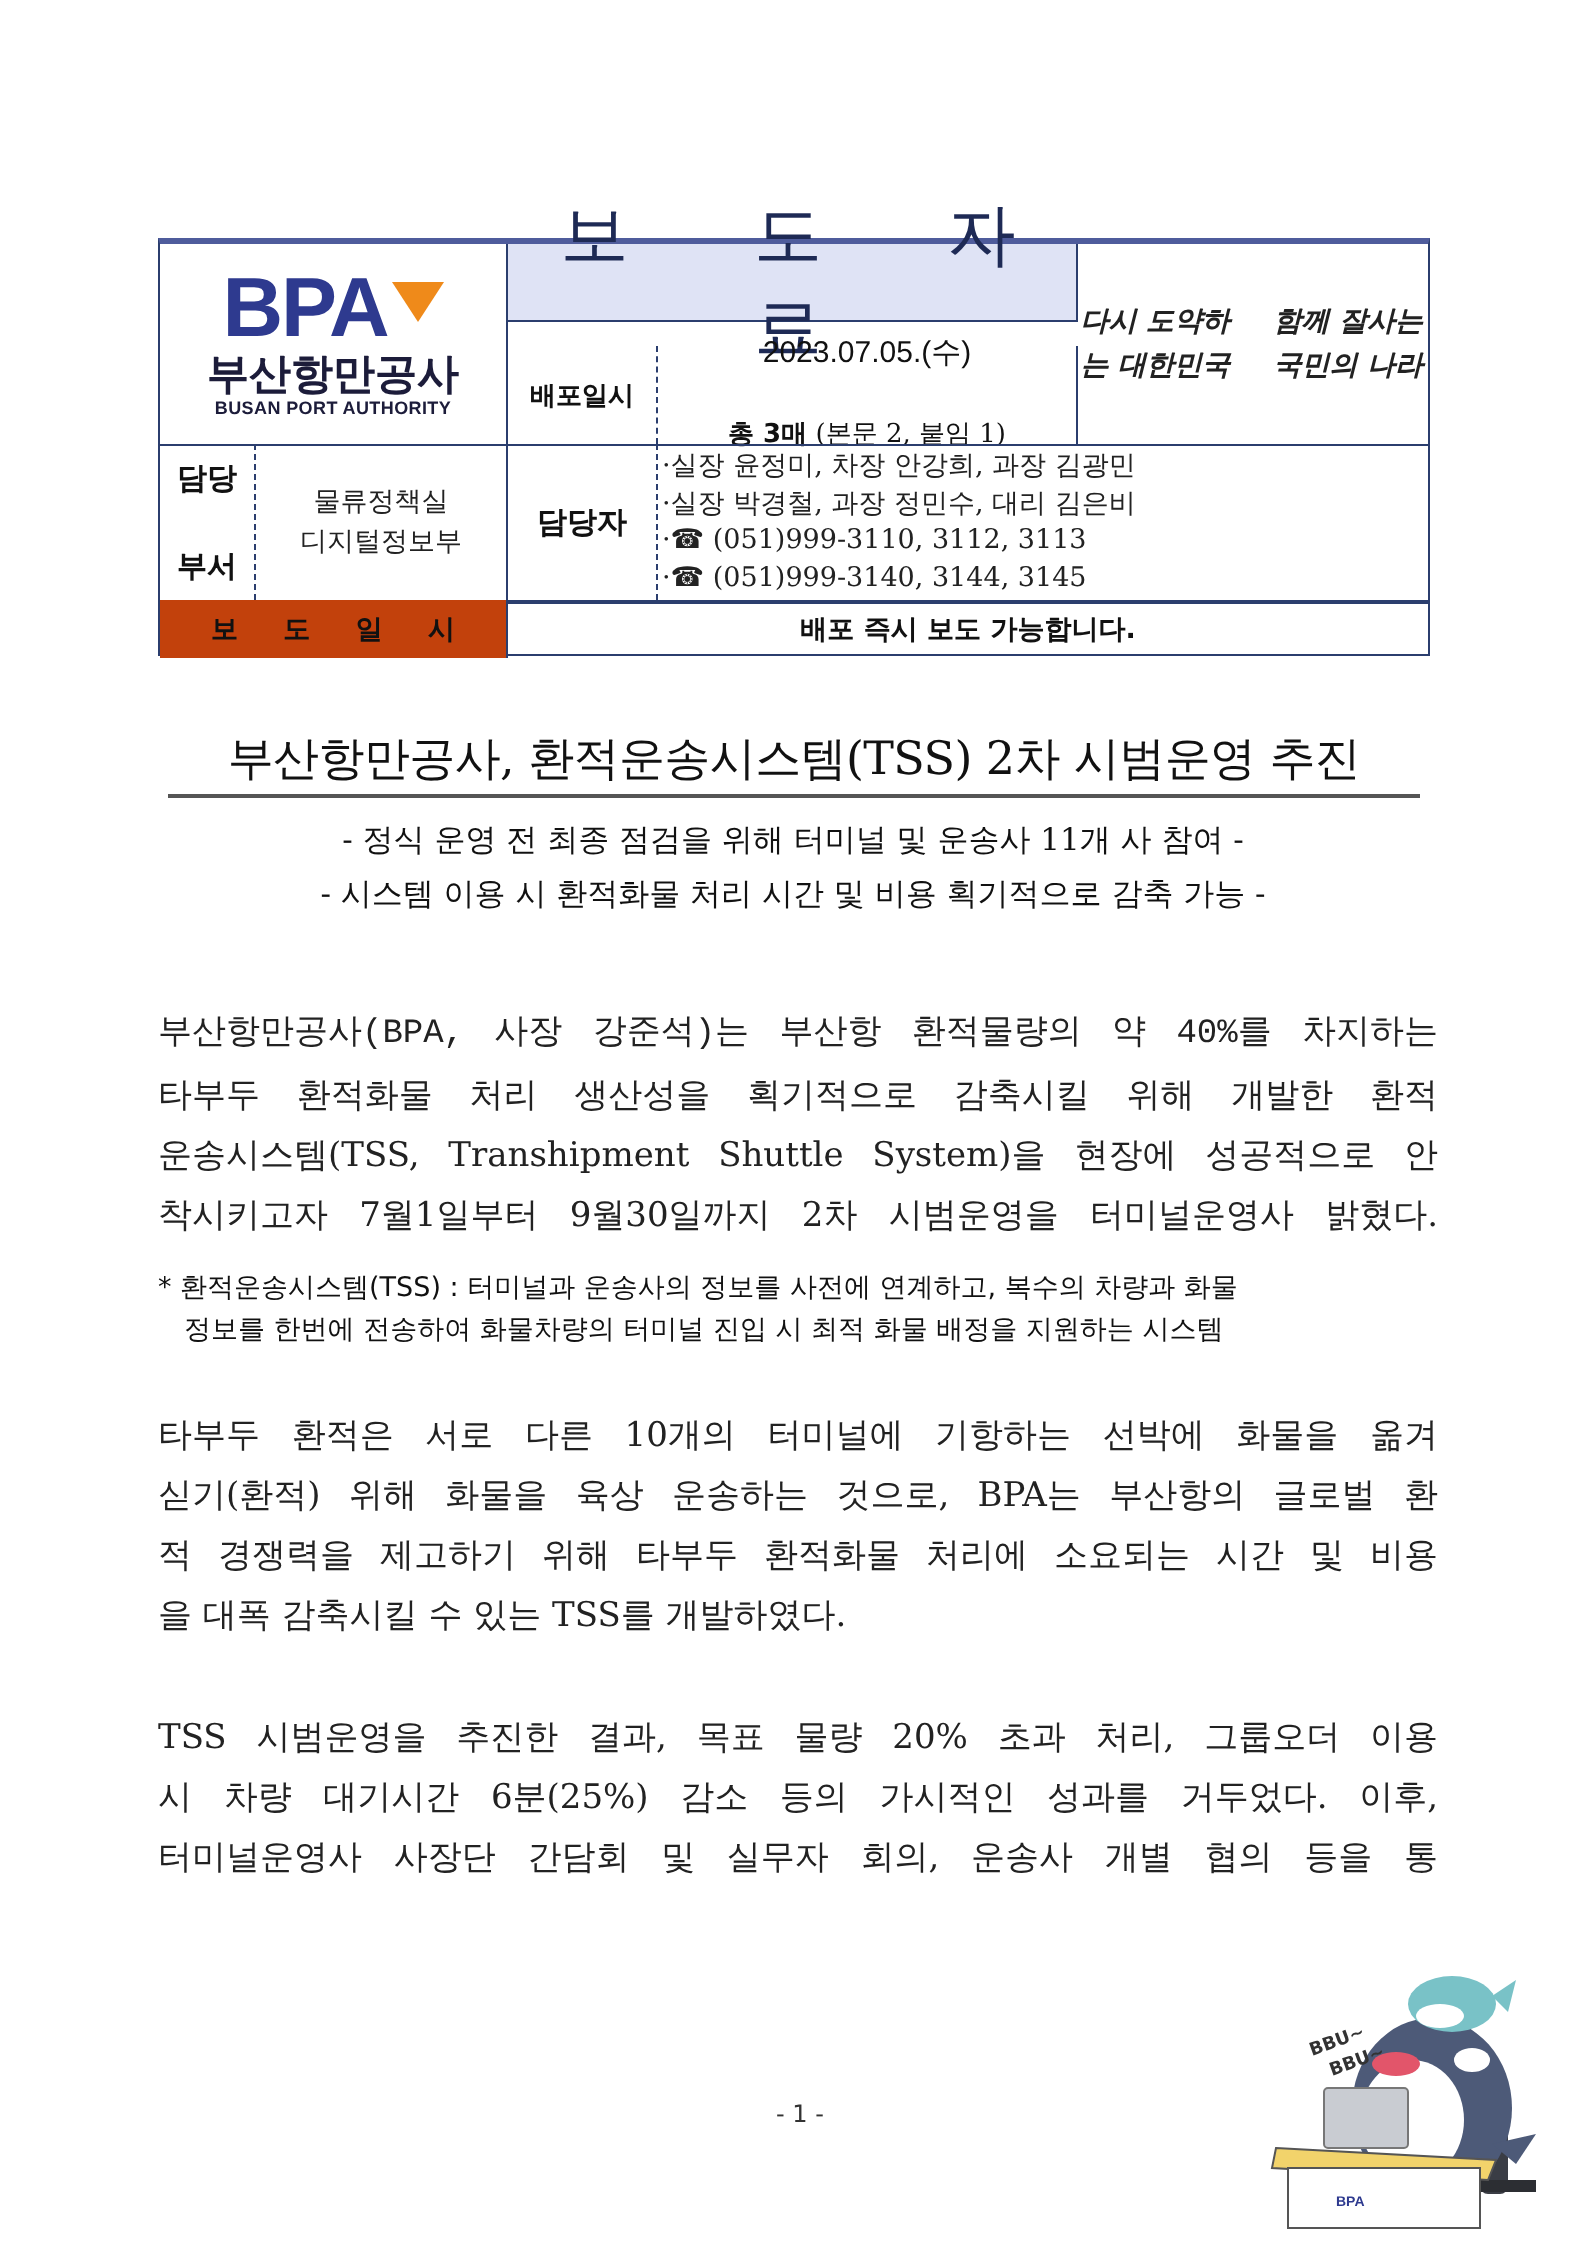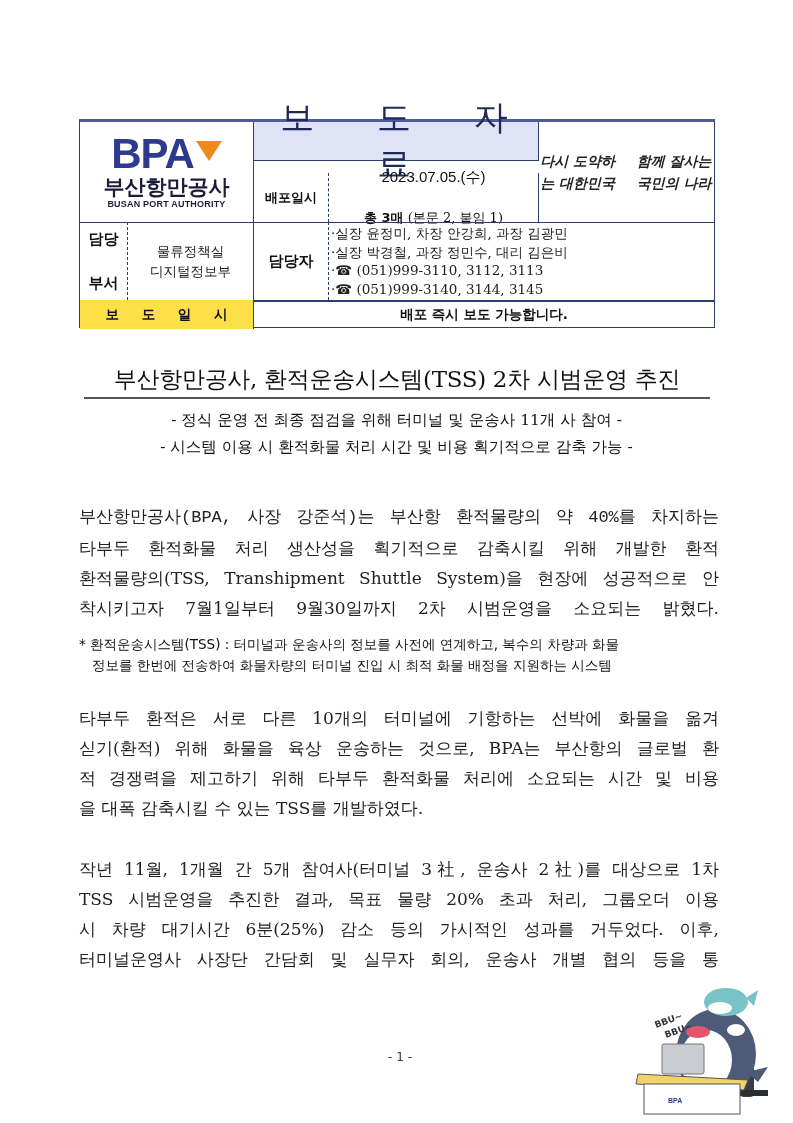--- a/index.html
+++ b/index.html
@@ -20,21 +20,21 @@
   .date-label { left:174px; top:51px; width:75px; height:49px; border-right:1px dashed #2b3e6e; font-family:"DejaVu Sans",sans-serif; font-weight:bold; font-size:13px; }
   .date-val { left:249px; top:51px; width:210px; height:49px; border-right:1px solid #2b3e6e; flex-direction:column; font-size:13px; line-height:20px;gap:21px; }
   .date-val .d { font-family:"Liberation Sans",sans-serif; font-size:15px; }
   .date-val b { font-family:"DejaVu Sans",sans-serif; }
   .row2top { position:absolute; left:0; top:100px; width:634px; border-top:1px solid #2b3e6e; }
   .dept-label { left:0; top:100px; width:48px; height:78px; border-right:1px dashed #2b3e6e; font-family:"DejaVu Sans",sans-serif; font-weight:bold; font-size:15px; line-height:20px;gap:24px; }
   .dept-val { left:48px; top:100px; width:126px; height:78px; border-right:1px solid #2b3e6e; font-size:13.5px; line-height:20px; color:#222; flex-direction:column; }
   .cont-label { left:174px; top:100px; width:75px; height:78px; border-right:1px dashed #2b3e6e; font-family:"DejaVu Sans",sans-serif; font-weight:bold; font-size:15px; }
   .cont-val { left:249px; top:100px; width:385px; height:78px; flex-direction:column; align-items:flex-start; justify-content:center; font-size:13.5px; line-height:18.5px; color:#222; padding-left:2px; }
   .row3top { position:absolute; left:0; top:178px; width:634px; border-top:2px solid #2b3e6e; }
-  .rel-label { left:0; top:178px; width:174px; height:29px; background:#fde047; border-right:1px solid #2b3e6e; font-family:"DejaVu Sans",sans-serif; font-weight:bold; font-size:13.5px; letter-spacing:9px; padding-left:9px; }
+  .rel-label { left:0; top:178px; width:174px; height:29px; background:#c2410c; border-right:1px solid #2b3e6e; font-family:"DejaVu Sans",sans-serif; font-weight:bold; font-size:13.5px; letter-spacing:9px; padding-left:9px; }
   .rel-val { left:174px; top:178px; width:460px; height:29px; font-family:"DejaVu Sans",sans-serif; font-weight:bold; font-size:13.5px; }
   .headline { position:absolute; left:84px; top:364px; width:626px; text-align:center; font-size:23px; color:#111;
               border-bottom:2px solid #555; padding-bottom:2px; white-space:nowrap; letter-spacing:-0.3px; }
   .sub { position:absolute; left:70px; width:653px; text-align:center; font-size:15.5px; white-space:nowrap; }
   .para { position:absolute; left:79px; width:640px; font-size:17px; line-height:30px; text-align:justify; text-align-last:justify; color:#222; }
   .para .last { text-align-last:left; display:block; }
   .note { position:absolute; left:79px; top:634px; width:645px; font-family:"DejaVu Sans",sans-serif; font-size:13.5px; line-height:21px; color:#111; }
   .note .n2 { padding-left:13px; }
   .pageno { position:absolute; left:370px; top:1050px; width:60px; text-align:center; font-family:"DejaVu Sans",sans-serif; font-size:12px; color:#333; }
   .mascot { position:absolute; left:618px; top:972px; width:170px; height:148px; }
@@ -90,38 +90,37 @@
   <div class="cell rel-val">배포 즉시 보도 가능합니다.</div>
 </div>
 
 <div class="headline">부산항만공사, 환적운송시스템(TSS) 2차 시범운영 추진</div>
 <div class="sub" style="top:410px;">- 정식 운영 전 최종 점검을 위해 터미널 및 운송사 11개 사 참여 -</div>
 <div class="sub" style="top:437px;">- 시스템 이용 시 환적화물 처리 시간 및 비용 획기적으로 감축 가능 -</div>
 
 <div class="para" style="top:503px;">
   <span style="display:block;font-family:Liberation Mono, monospace;"> 부산항만공사(BPA, 사장 강준석)는 부산항 환적물량의 약 40%를 차지하는</span>
   <span style="display:block;">타부두 환적화물 처리 생산성을 획기적으로 감축시킬 위해 개발한 환적</span>
-  <span style="display:block;">환적물량의(TSS, Transhipment Shuttle System)을 현장에 성공적으로 안</span>
-  <span style="display:block;">착시키고자 7월1일부터 9월30일까지 2차 시범운영을 소요되는 밝혔다.</span>
+  <span style="display:block;">운송시스템(TSS, Transhipment Shuttle System)을 현장에 성공적으로 안</span>
+  <span style="display:block;">착시키고자 7월1일부터 9월30일까지 2차 시범운영을 터미널운영사 밝혔다.</span>
 </div>
 
 <div class="note">
   <div>* 환적운송시스템(TSS) : 터미널과 운송사의 정보를 사전에 연계하고, 복수의 차량과 화물</div>
   <div class="n2">정보를 한번에 전송하여 화물차량의 터미널 진입 시 최적 화물 배정을 지원하는 시스템</div>
 </div>
 
 <div class="para" style="top:703px;">
   <span style="display:block;"> 타부두 환적은 서로 다른 10개의 터미널에 기항하는 선박에 화물을 옮겨</span>
   <span style="display:block;">싣기(환적) 위해 화물을 육상 운송하는 것으로, BPA는 부산항의 글로벌 환</span>
   <span style="display:block;">적 경쟁력을 제고하기 위해 타부두 환적화물 처리에 소요되는 시간 및 비용</span>
   <span class="last">을 대폭 감축시킬 수 있는 TSS를 개발하였다.</span>
 </div>
 
 <div class="para" style="top:854px;">
-  <span style="display:block;"> 작년 11월, 1개월 간 5개 참여사(터미널 3社, 운송사 2社)를 대상으로 1차</span>
   <span style="display:block;">TSS 시범운영을 추진한 결과, 목표 물량 20% 초과 처리, 그룹오더 이용</span>
   <span style="display:block;">시 차량 대기시간 6분(25%) 감소 등의 가시적인 성과를 거두었다. 이후,</span>
   <span style="display:block;">터미널운영사 사장단 간담회 및 실무자 회의, 운송사 개별 협의 등을 통</span>
 </div>
 
 <svg class="mascot" viewBox="0 0 170 148">
   <g>
     <rect x="122" y="75" width="14" height="50" rx="4" fill="#3a3d45"></rect>
     <rect x="110" y="118" width="40" height="6" fill="#2c2e33"></rect>
   </g>

